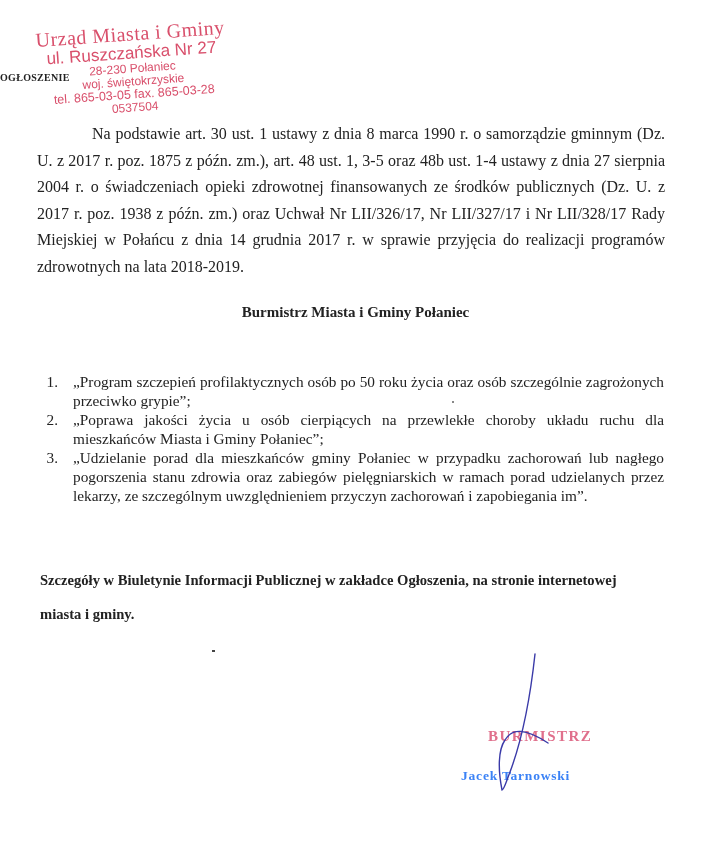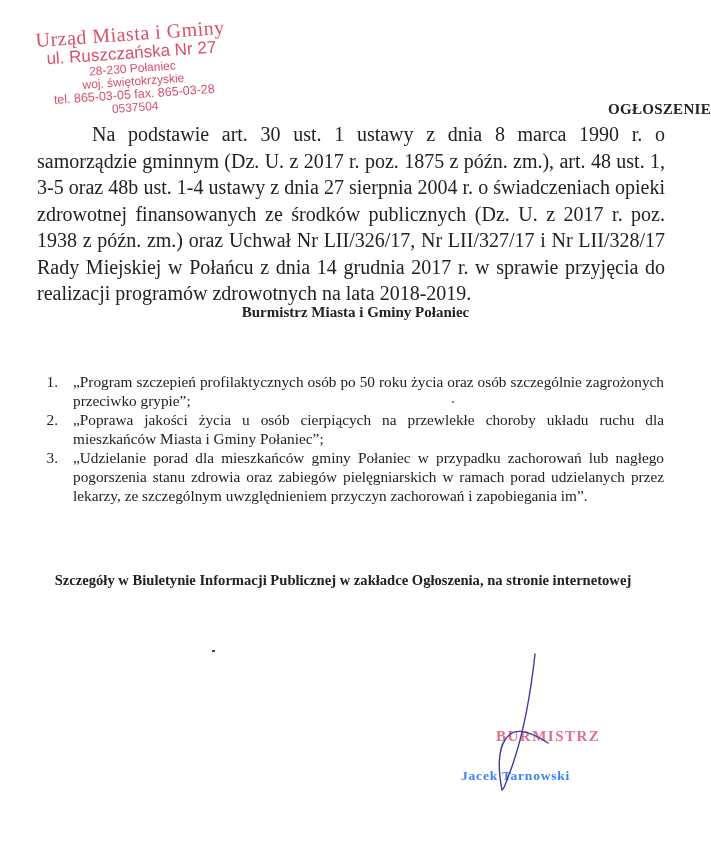--- a/index.html
+++ b/index.html
@@ -7,39 +7,39 @@
          font-family: "Liberation Serif", "DejaVu Serif", serif; color: #222; }
 
   .stamp { position: absolute; left: 22px; top: 30px; width: 215px;
            transform: rotate(-4deg); transform-origin: left top;
            color: #d9506c; text-align: center; font-family: "Liberation Sans", sans-serif; }
   .stamp .s1 { font-family: "Liberation Serif", serif; font-size: 20px; letter-spacing: 0.5px; line-height: 22px; }
   .stamp .s2 { font-size: 17px; line-height: 18px; }
   .stamp .s3 { font-size: 12px; line-height: 13px; }
   .stamp .s5 { font-size: 12.5px; line-height: 13px; }
 
-  .title { position: absolute; left: 0; width: 711px; top: 101px; text-align: right;
-           font-weight: bold; font-size: 15px; letter-spacing: 0.3px; }
+  .title { position: absolute; left: 0; width: 711px; top: 72px; text-align: left;
+           font-weight: bold; font-size: 10px; letter-spacing: 0.3px; }
 
   .intro { position: absolute; left: 37px; width: 628px; top: 121px;
-           font-size: 20px; line-height: 26.5px; text-align: justify; text-indent: 55px; }
+           font-size: 16px; line-height: 26.5px; text-align: justify; text-indent: 55px; }
 
   .heading { position: absolute; left: 0; width: 711px; top: 303px; text-align: center;
              font-weight: bold; font-size: 15px; line-height: 19px; }
 
   .programs { position: absolute; left: 28px; width: 636px; top: 372px; margin: 0; padding: 0;
               list-style: none; font-size: 15.3px; line-height: 19px; }
   .programs li { position: relative; padding-left: 45px; text-align: justify; }
   .programs .num { position: absolute; left: 0; width: 30px; text-align: right; }
 
-  .details { position: absolute; left: 27px; width: 632px; top: 563px; text-align: center;
+  .details { position: absolute; left: 40px; width: 632px; top: 563px; 
              font-weight: bold; font-size: 14.6px; line-height: 34px; }
 
   .signature { position: absolute; left: 440px; top: 640px; width: 160px; height: 170px; }
-  .sig-title { position: absolute; left: 28px; top: 88px; color: #e0708c; font-weight: bold;
+  .sig-title { position: absolute; left: 20px; top: 88px; color: #e0708c; font-weight: bold;
                font-size: 15px; letter-spacing: 1.5px; margin-left: 28px; }
   .sig-name { position: absolute; left: 21px; top: 128px; color: #3b82f6; font-weight: bold;
               font-size: 13.5px; letter-spacing: 0.8px; }
   .sig-svg { position: absolute; left: 0; top: 0; }
 
   .speck { position: absolute; background: #444; }
 </style>
 </head>
 <body>
 
@@ -70,20 +70,21 @@
     <span>„Poprawa jakości życia u osób cierpiących na przewlekłe choroby układu ruchu dla mieszkańców Miasta i Gminy Połaniec”;</span>
   </li>
   <li>
     <span class="num">3.</span>
     <span>„Udzielanie porad dla mieszkańców gminy Połaniec w przypadku zachorowań lub nagłego pogorszenia stanu zdrowia oraz zabiegów pielęgniarskich w ramach porad udzielanych przez lekarzy, ze szczególnym uwzględnieniem przyczyn zachorowań i zapobiegania im”.</span>
   </li>
 </ol>
 
 <div class="details">
   <div>Szczegóły w Biuletynie Informacji Publicznej w zakładce Ogłoszenia, na stronie internetowej</div>
+  <div>miasta i gminy.</div>
 </div>
 
 <div class="signature">
   <div class="sig-title">BURMISTRZ</div>
   <div class="sig-name">Jacek Tarnowski</div>
   <svg class="sig-svg" width="160" height="170">
     <path d="M95 14 C 90 60, 82 100, 70 132 C 66 142, 64 150, 62 150 C 58 130, 58 110, 65 100 C 72 88, 85 88, 108 103" fill="none" stroke="#3a3aa8" stroke-width="1.4" stroke-linecap="round"></path>
   </svg>
 </div>
 

